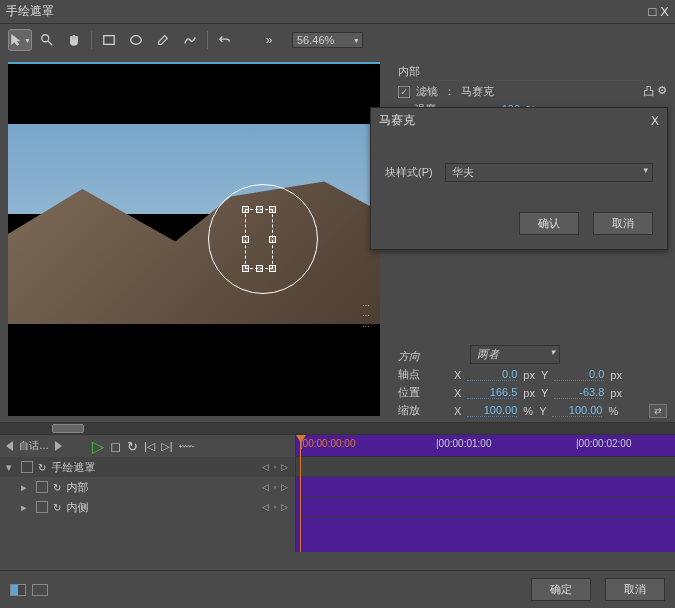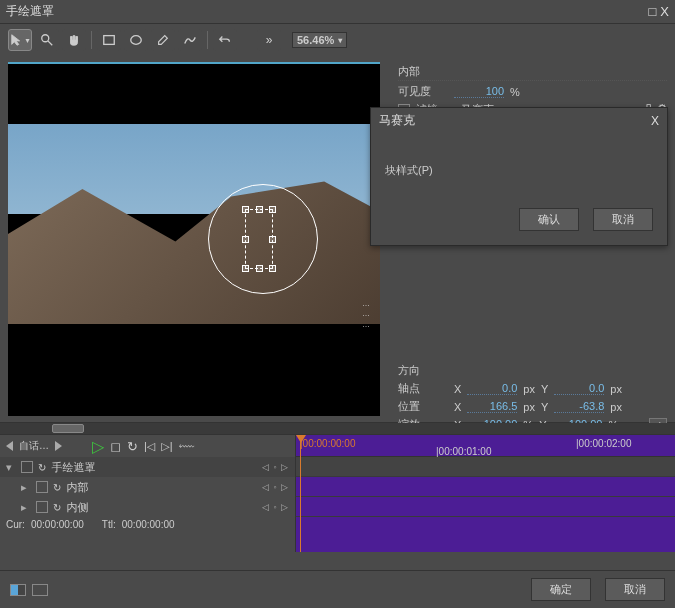--- a/index.html
+++ b/index.html
@@ -7,42 +7,42 @@
 
 .title-bar { display: flex; align-items: center; justify-content: space-between; padding: 3px 6px; background: #4a4a4a; border-bottom: 1px solid #333; }
 .title-bar .title { font-size: 12px; color: #ddd; }
 .title-bar .controls { display: flex; gap: 4px; }
 .title-bar .controls span { font-size: 13px; color: #ddd; cursor: pointer; }
 
 .toolbar { display: flex; align-items: center; gap: 3px; padding: 5px 8px; background: #4a4a4a; }
 .tool-btn { width: 24px; height: 22px; display: flex; align-items: center; justify-content: center; background: #4a4a4a; border: 1px solid transparent; border-radius: 3px; cursor: pointer; color: #ccc; }
 .tool-btn.active { background: #666; border: 1px solid #888; }
 .tool-btn svg { width: 14px; height: 14px; fill: #ccc; stroke: #ccc; }
-.zoom-box { margin-left: 8px; display: flex; align-items: center; border: 1px solid #333; background: #5a5a5a; padding: 1px 4px; font-size: 11px; gap:4px;font-weight:bold; }
+.zoom-box { margin-left: 8px; display: flex; align-items: center; border: 1px solid #333; background: #5a5a5a; padding: 1px 4px; font-size: 11px; gap:20px; }
 
 .main-row { display: flex; height: 366px; }
 .preview { width: 390px; background: #4a4a4a; position: relative; padding: 6px 8px 0 8px; }
 .preview-inner { width: 372px; height: 354px; background: #000; position: relative; overflow: hidden; border-top: 2px solid #51a5c8; }
 .mountain-img { position: absolute; top: 60px; left: 0; width: 372px; height: 220px; }
 .sky { position: absolute; top:0; left:0; right:0; height: 90px; background: linear-gradient(#78a5c8, #8fb5d1); }
 .peak { position: absolute; top: 50px; left: 0; width: 372px; height: 150px; background: linear-gradient(135deg, #7d6a58, #4d3e32); clip-path: polygon(0 40%, 20% 10%, 45% 45%, 60% 15%, 85% 5%, 100% 25%, 100% 100%, 0 100%); }
 .circle-sel { position: absolute; top: 120px; left: 200px; width: 110px; height: 110px; border: 1px solid #fff; border-radius: 50%; }
 .handle { position: absolute; width: 7px; height: 7px; background: rgba(255,255,255,0.2); border: 1px solid #fff; }
 .rect-sel { position: absolute; top: 145px; left: 237px; width: 28px; height: 60px; border: 1px dashed #fff; }
 
 .right-panel { flex: 1; background: #4a4a4a; padding: 4px 8px 0 8px; position: relative; }
 .group-header { font-size: 11px; color: #ccc; margin: 4px 0 2px 0; border-bottom: 1px dotted #555; padding-bottom:1px;}
 .row { display: flex; align-items: center; gap: 6px; margin: 3px 0; font-size: 11px; }
 .row .label { width: 50px; }
 .row .val { color: #79bde8; border-bottom: 1px dotted #5a7a9a; cursor: text; min-width:50px; text-align:right;}
 .row .unit { color: #ccc; }
 .checkbox { width: 12px; height: 12px; border: 1px solid #888; display:inline-flex; align-items:center; justify-content:center; font-size:9px; color:#ccc;}
 .link-icon { margin-left:auto; width:18px; height:14px; border:1px solid #777; background:#555; font-size:9px; display:flex; align-items:center; justify-content:center;}
 
-.direction-row { display:flex; align-items:flex-end; gap:22px; margin-top: 228px;}
+.direction-row { display:flex; align-items:flex-end; gap:22px; margin-top: 228px; font-style: italic;}
 .dropdown { background:#4a4a4a; border:1px solid #333; padding:1px 18px 1px 6px; font-size:11px; color:#ccc; position:relative; min-width:90px;}
 .dropdown::after { content:"▾"; position:absolute; right:4px; top:1px; font-size:9px;}
 
 .red-circle { position:absolute; top:58px; right:10px; width:26px; height:24px; border:2px solid #e00; border-radius:50%;}
 .red-arrow { position:absolute; top:78px; right:30px; width:210px; height:74px; pointer-events:none;}
 
 
 .modal { position: absolute; top: 107px; left: 370px; width: 298px; background: #4a4a4a; border: 1px solid #2a2a2a; box-shadow: 0 2px 6px rgba(0,0,0,0.4); z-index: 10; }
 .modal-header { display:flex; justify-content:space-between; align-items:center; padding:4px 8px; font-size:12px; color:#ddd;}
 .modal-body { padding: 30px 14px 12px 14px; }
@@ -66,21 +66,21 @@
 .controls-row { display:flex; align-items:center; gap:6px; padding:2px 6px; height:22px;}
 .tri-left, .tri-right { width:0; height:0; border-top:5px solid transparent; border-bottom:5px solid transparent;}
 .tri-left { border-right:7px solid #aaa;} .tri-right { border-left:7px solid #aaa;}
 .play-btn { color:#3fbf3f; font-size:16px;}
 .track-row { display:flex; align-items:center; padding:2px 6px; height:20px; gap:5px; font-size:11px;}
 .track-row .expand { width:10px; color:#aaa;}
 .track-row .kf { margin-left:auto; font-size:9px; color:#aaa; letter-spacing:1px;}
 .status-row { padding:2px 6px; font-size:10px; font-family:monospace; color:#ccc;}
 .ruler { height:22px; border-bottom:1px solid #333; position:relative; font-size:10px; font-family:monospace;}
 .ruler .t0 { position:absolute; left:4px; top:3px; color:#d87a2e;}
-.ruler .t1 { position:absolute; left:140px; top:11px; color:#ccc;}
+.ruler .t1 { position:absolute; left:140px; top:3px; color:#ccc;}
 .ruler .t2 { position:absolute; left:280px; top:3px; color:#ccc;}
 .playhead { position:absolute; left:0; top:0; bottom:0; width:0; border-left:1px solid #d87a2e;}
 .playhead::before { content:""; position:absolute; top:0; left:-5px; width:0; height:0; border-left:5px solid transparent; border-right:5px solid transparent; border-top:8px solid #d87a2e;}
 
 
 .bottom-bar { position:absolute; bottom:0; left:0; right:0; height:38px; background:#4a4a4a; border-top:1px solid #333; display:flex; align-items:center; padding:0 10px;}
 .layout-toggle { width:16px; height:12px; border:1px solid #888; margin-right:6px;}
 .bottom-bar .spacer { flex:1;}
 </style>
 </head>
@@ -167,25 +167,20 @@
         <div class="handle" style="bottom:-4px;left:-4px"></div>
           <div class="handle" style="bottom:-4px;left:10px"></div>
           <div class="handle" style="bottom:-4px;right:-4px"></div>
       </div>
     </div>
   </div>
 
   <div class="right-panel">
     <div class="group-header">内部</div>
     <div class="row">
-      <span class="label">可见度</span>
-      <span class="val">100</span>
-      <span class="unit">%</span>
-    </div>
-    <div class="row">
       <span class="checkbox">✓</span>
       <span>滤镜</span>
       <span>：</span>
       <span style="color:#ccc">马赛克</span>
       <span style="margin-left:auto;display:flex;gap:3px">
         <span style="font-size:11px">凸</span>
         <span style="font-size:11px">⚙</span>
       </span>
     </div>
     <div class="row">
@@ -195,20 +190,21 @@
     </div>
 
     <div class="red-circle"></div>
     <svg class="red-arrow">
         <line x1="208" y1="2" x2="4" y2="70" stroke="#e00" stroke-width="2"></line>
         <polygon points="0,72 12,64 10,74" fill="#e00"></polygon>
       </svg>
 
     <div class="direction-row">
       <span class="label" style="width:50px">方向</span>
+      <div class="dropdown"><span>两者</span></div>
     </div>
 
     <div class="row">
       <span class="label">轴点</span>
       <span>X</span>
       <span class="val">0.0</span>
         <span class="unit">px</span>
       <span>Y</span>
       <span class="val">0.0</span>
         <span class="unit">px</span>
@@ -242,20 +238,21 @@
 </div>
 
 <div class="modal">
   <div class="modal-header">
     <span>马赛克</span>
     <span style="cursor:pointer">X</span>
   </div>
   <div class="modal-body">
     <div class="slider-row">
       <span class="slabel">块样式(P)</span>
+      <div class="dropdown" style="flex:1"><span>华夫</span></div>
     </div>
   </div>
   <div class="modal-buttons">
     <div class="btn">确认</div>
     <div class="btn">取消</div>
   </div>
 </div>
 
 <div class="timeline-area">
   <div class="timeline-scroll">
@@ -291,27 +288,20 @@
         <span class="kf">◁ ◦ ▷</span>
       </div>
       <div class="track-row">
         <span style="width:10px"></span>
           <span class="expand">▸</span>
         <span class="checkbox"></span>
         <span style="font-size:10px">↻</span>
         <span>内侧</span>
         <span class="kf">◁ ◦ ▷</span>
       </div>
-      <div class="status-row">
-        <span>Cur:</span>
-        <span>00:00:00:00</span>
-        &nbsp;
-        <span>Ttl:</span>
-        <span>00:00:00:00</span>
-      </div>
     </div>
     <div class="track-right">
       <div class="ruler">
         <span class="t0">|<span>00:00:00:00</span></span>
         <span class="t1">|<span>00:00:01:00</span></span>
         <span class="t2">|<span>00:00:02:00</span></span>
       </div>
       <div class="playhead" style="left:4px"></div>
       <div style="height:20px;border-bottom:1px solid #3a3a3a;background:#434343"></div>
       <div style="height:20px;border-bottom:1px solid #3a3a3a"></div>

